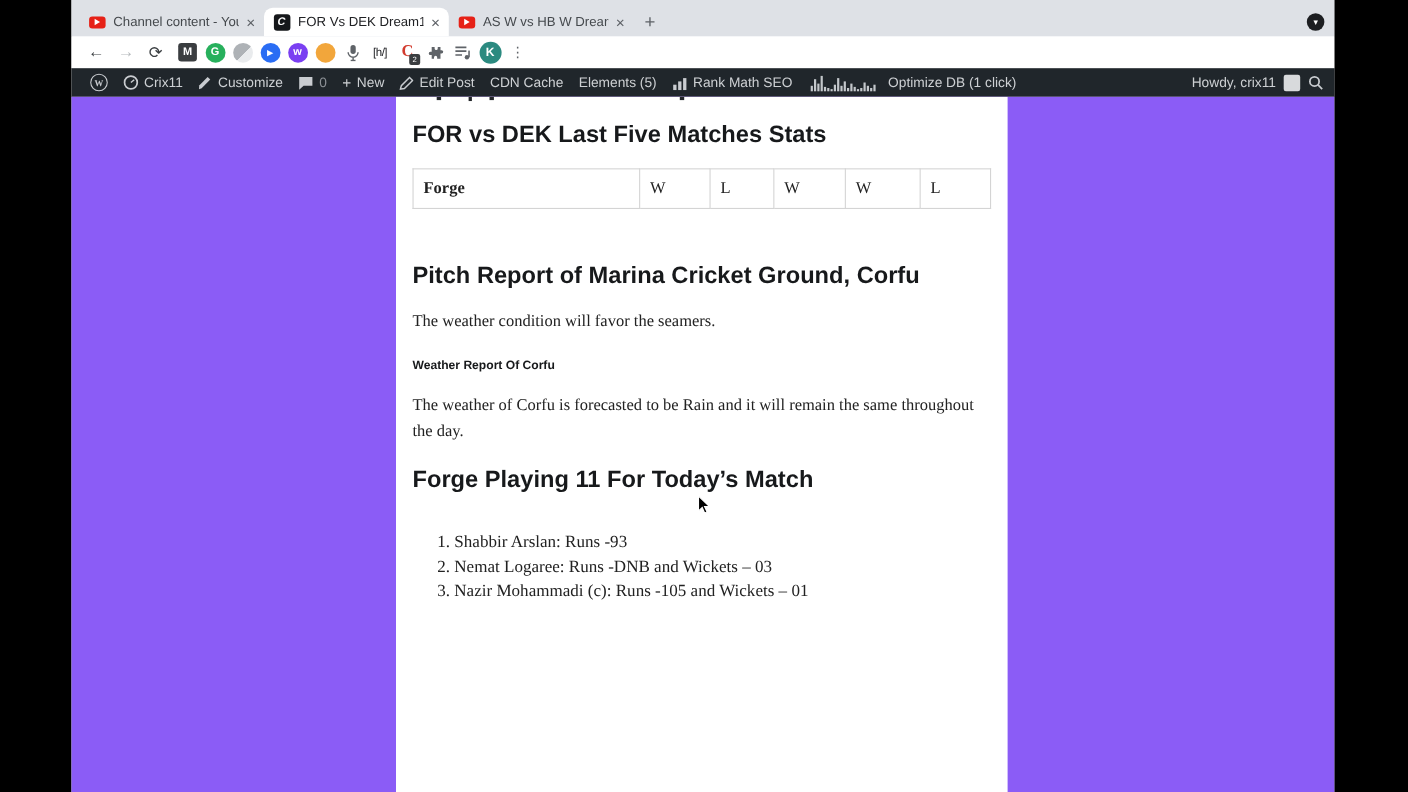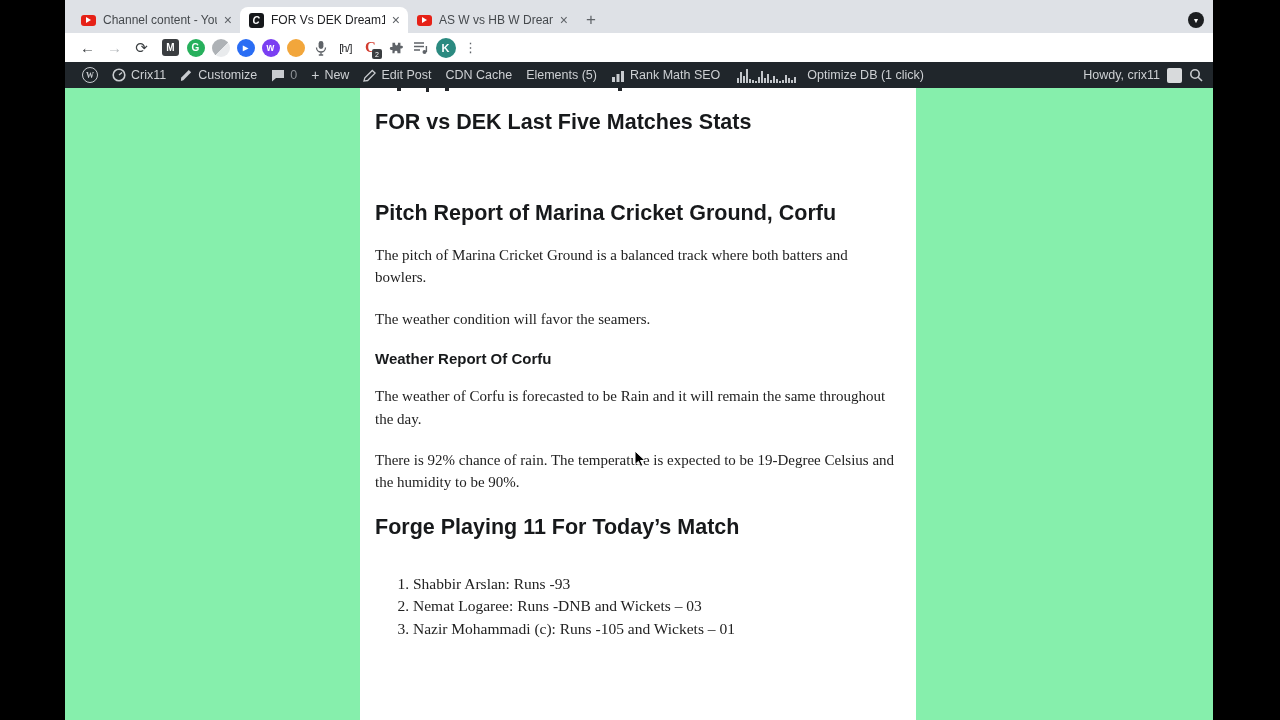--- a/index.html
+++ b/index.html
@@ -62,31 +62,31 @@
   .wp-logo { width:16px; height:16px; border:1.5px solid #c9ccd0; border-radius:50%;
              color:#c9ccd0; font-size:8px; font-weight:bold; display:grid; place-items:center;
              font-family:"Liberation Serif",serif; }
   .ab-plus { font-size:14px; }
   .ab-right { margin-left:auto; display:flex; align-items:flex-start; gap:7px; }
   .ab-avatar { width:15px; height:15px; background:#d8dadc; border-radius:2px; }
   .spark { display:flex; align-items:flex-end; gap:1px; height:15px; margin:0 4px 0 10px; }
   .spark i { display:block; width:2px; background:#c3c7cb; }
 
   
-  .page { position:absolute; left:0; right:0; top:88px; bottom:0; background:#86efac; overflow:hidden;text-decoration:underline; }
+  .page { position:absolute; left:0; right:0; top:88px; bottom:0; background:#8b5cf6; overflow:hidden;text-decoration:underline; }
   .card { position:absolute; left:295px; top:0; width:556px; height:100%;
           background:#fff; padding:0 15px; }
   .remnant { position:relative; height:4px; overflow:hidden; }
   .remnant i { position:absolute; top:0; background:#23262a; }
   h2 { font-size:21.5px; line-height:28px; font-weight:700; color:#17191b;
        font-family:"Liberation Sans", sans-serif; }
   .h-stats   { margin:16px 0 17px; }
   .h-pitch   { margin:46px 0 17px; }
   .h-playing { margin:16px 0 32px; }
-  .h4 { font-size:15px; line-height:20px; font-weight:700; color:#17191b; margin:0 0 16px; }
+  .h4 { font-size:11px; line-height:20px; font-weight:700; color:#17191b; margin:0 0 16px; }
   .card p { font-family:"Liberation Serif", serif; font-size:15px; line-height:22.4px;
             color:#222; margin:0 0 19px; }
   .stats-table { border-collapse:collapse; width:100%; font-family:"Liberation Serif",serif;
                  font-size:15px; color:#222; }
   .stats-table td { border:1px solid #d4d4d4; height:36px; padding-left:9px; vertical-align:middle; }
   .stats-table td.team { font-weight:bold; width:206px; }
   .stats-table td.r1{width:64px} .stats-table td.r2{width:58px}
   .stats-table td.r3{width:65px} .stats-table td.r4{width:68px}
   ol.playing { margin:0; padding-left:38px; font-family:"Liberation Serif",serif;
                font-size:15.5px; line-height:22.4px; color:#222; }
@@ -274,30 +274,36 @@
           <i style="left:22px;width:4px;height:3px"></i>
           <i style="left:51px;width:3px;height:4px"></i>
           <i style="left:70px;width:4px;height:3px"></i>
           <i style="left:243px;width:4px;height:3px"></i>
         </div>
 
         <h2 class="h-stats">FOR vs DEK Last Five Matches Stats</h2>
 
         <table class="stats-table">
           <tbody>
+              <tr>
+            <td class="team">Forge</td>
+            <td class="r1">W</td>
+            <td class="r2">L</td>
+            <td class="r3">W</td>
+            <td class="r4">W</td>
+            <td>L</td>
+          </tr>
         </tbody>
           </table>
 
         <h2 class="h-pitch">Pitch Report of Marina Cricket Ground, Corfu</h2>
-        <p>The pitch of Marina Cricket Ground is a balanced track where both batters and bowlers.</p>
         <p>The weather condition will favor the seamers.</p>
 
         <div class="h4">Weather Report Of Corfu</div>
         <p>The weather of Corfu is forecasted to be Rain and it will remain the same throughout the day.</p>
-        <p>There is 92% chance of rain. The temperature is expected to be 19-Degree Celsius and the humidity to be 90%.</p>
 
         <h2 class="h-playing">Forge Playing 11 For Today’s Match</h2>
         <ol class="playing">
           <li>Shabbir Arslan: Runs -93</li>
           <li>Nemat Logaree: Runs -DNB and Wickets – 03</li>
           <li>Nazir Mohammadi (c): Runs -105 and Wickets – 01</li>
         </ol>
       </div>
 
       <svg class="cursor" width="12" height="18" viewBox="0 0 12 18">

